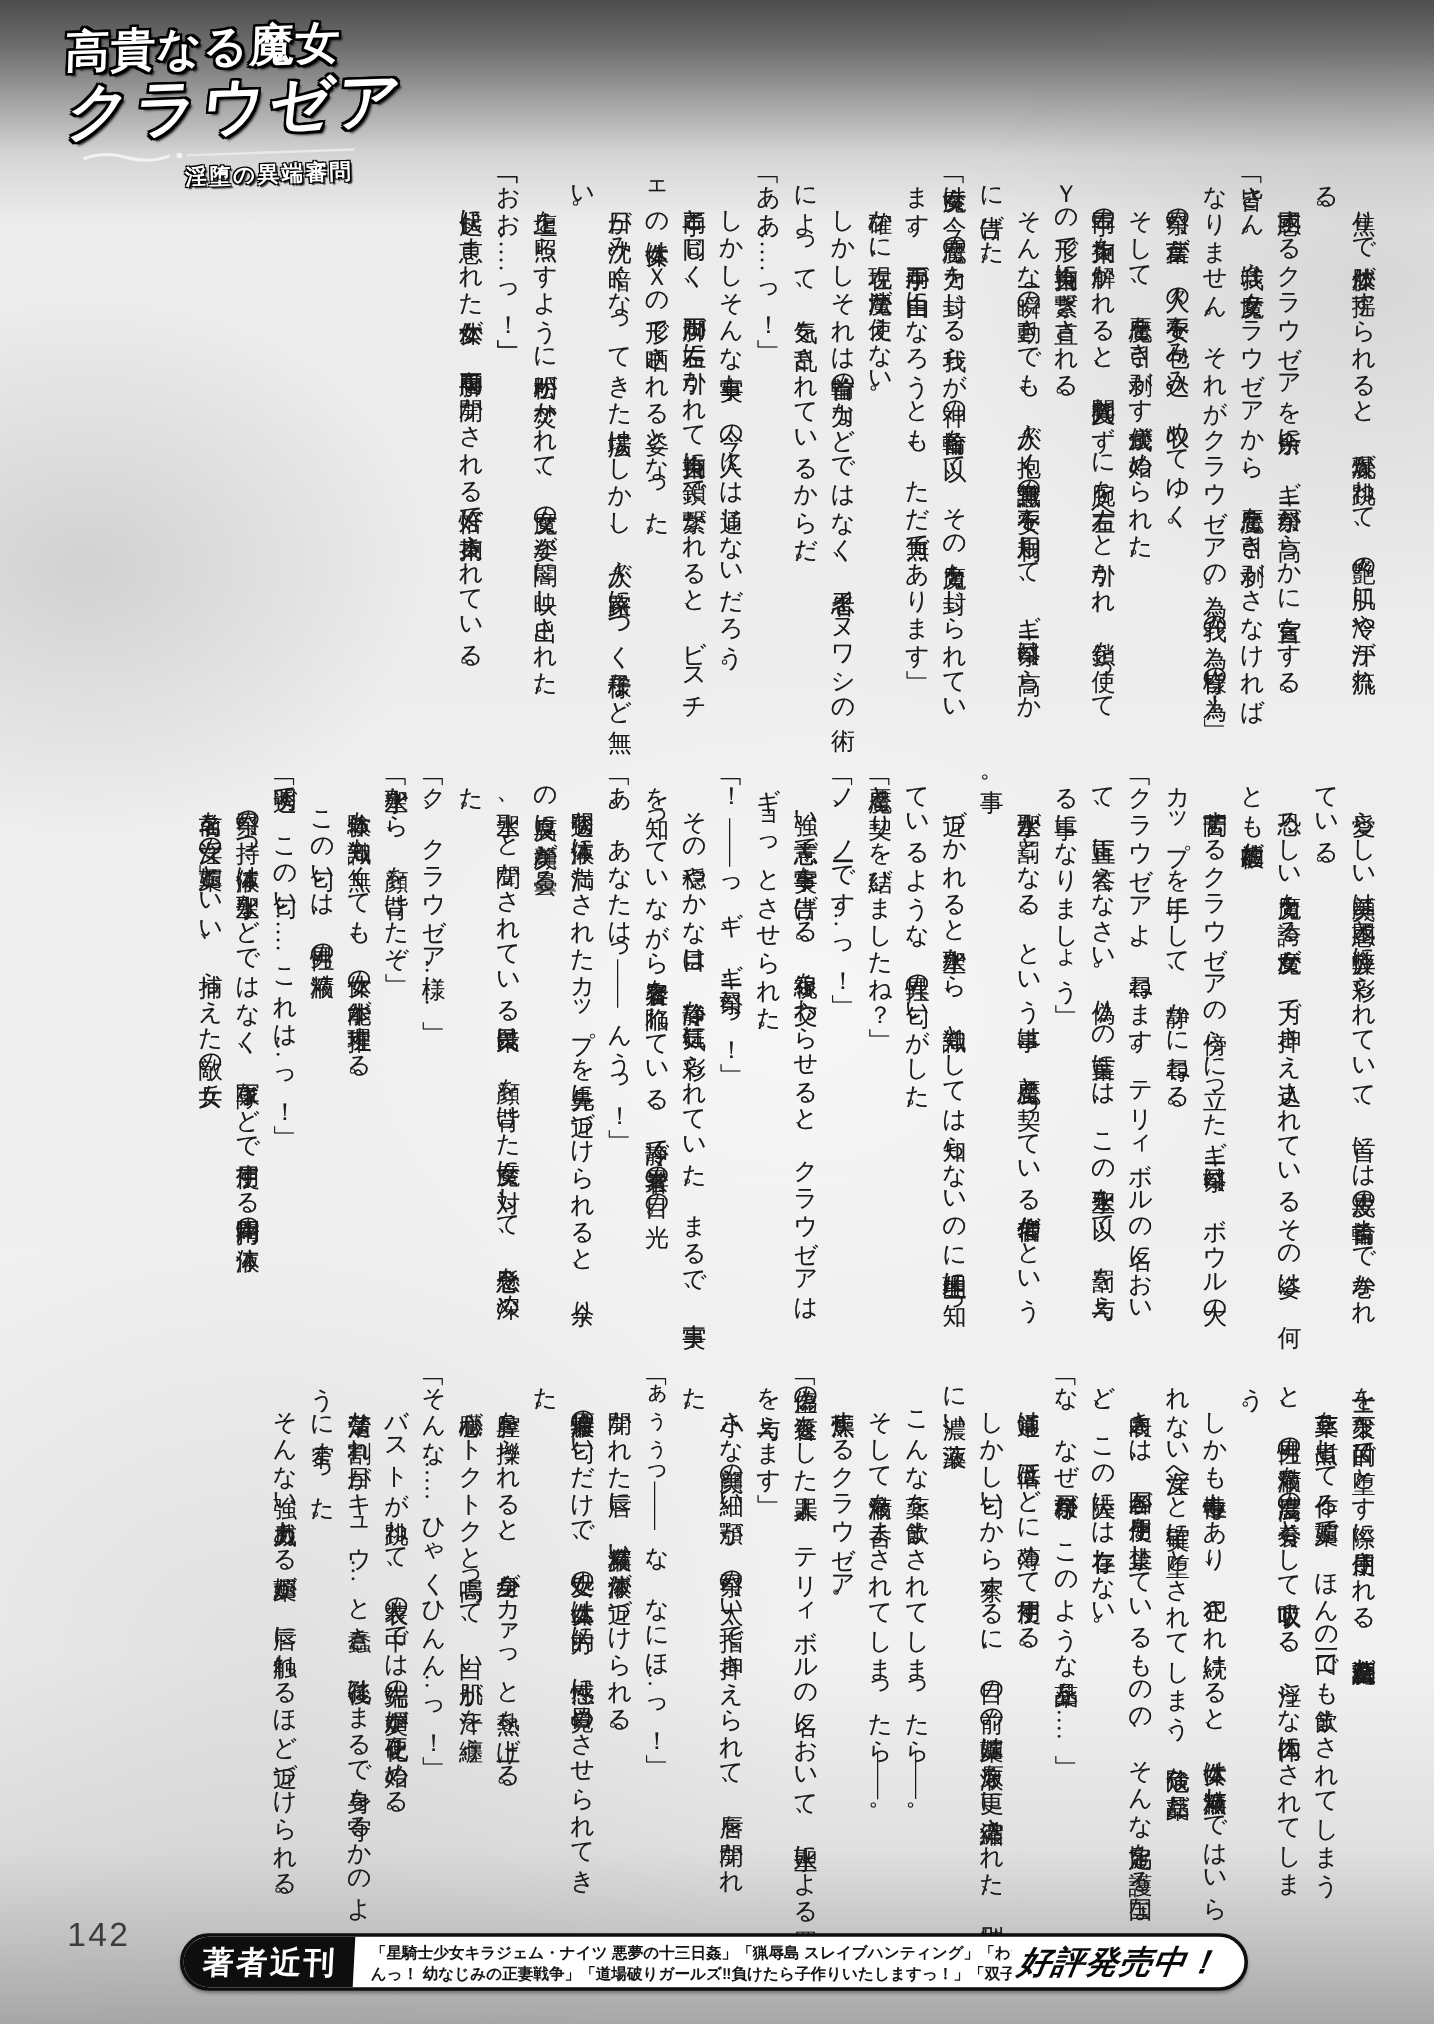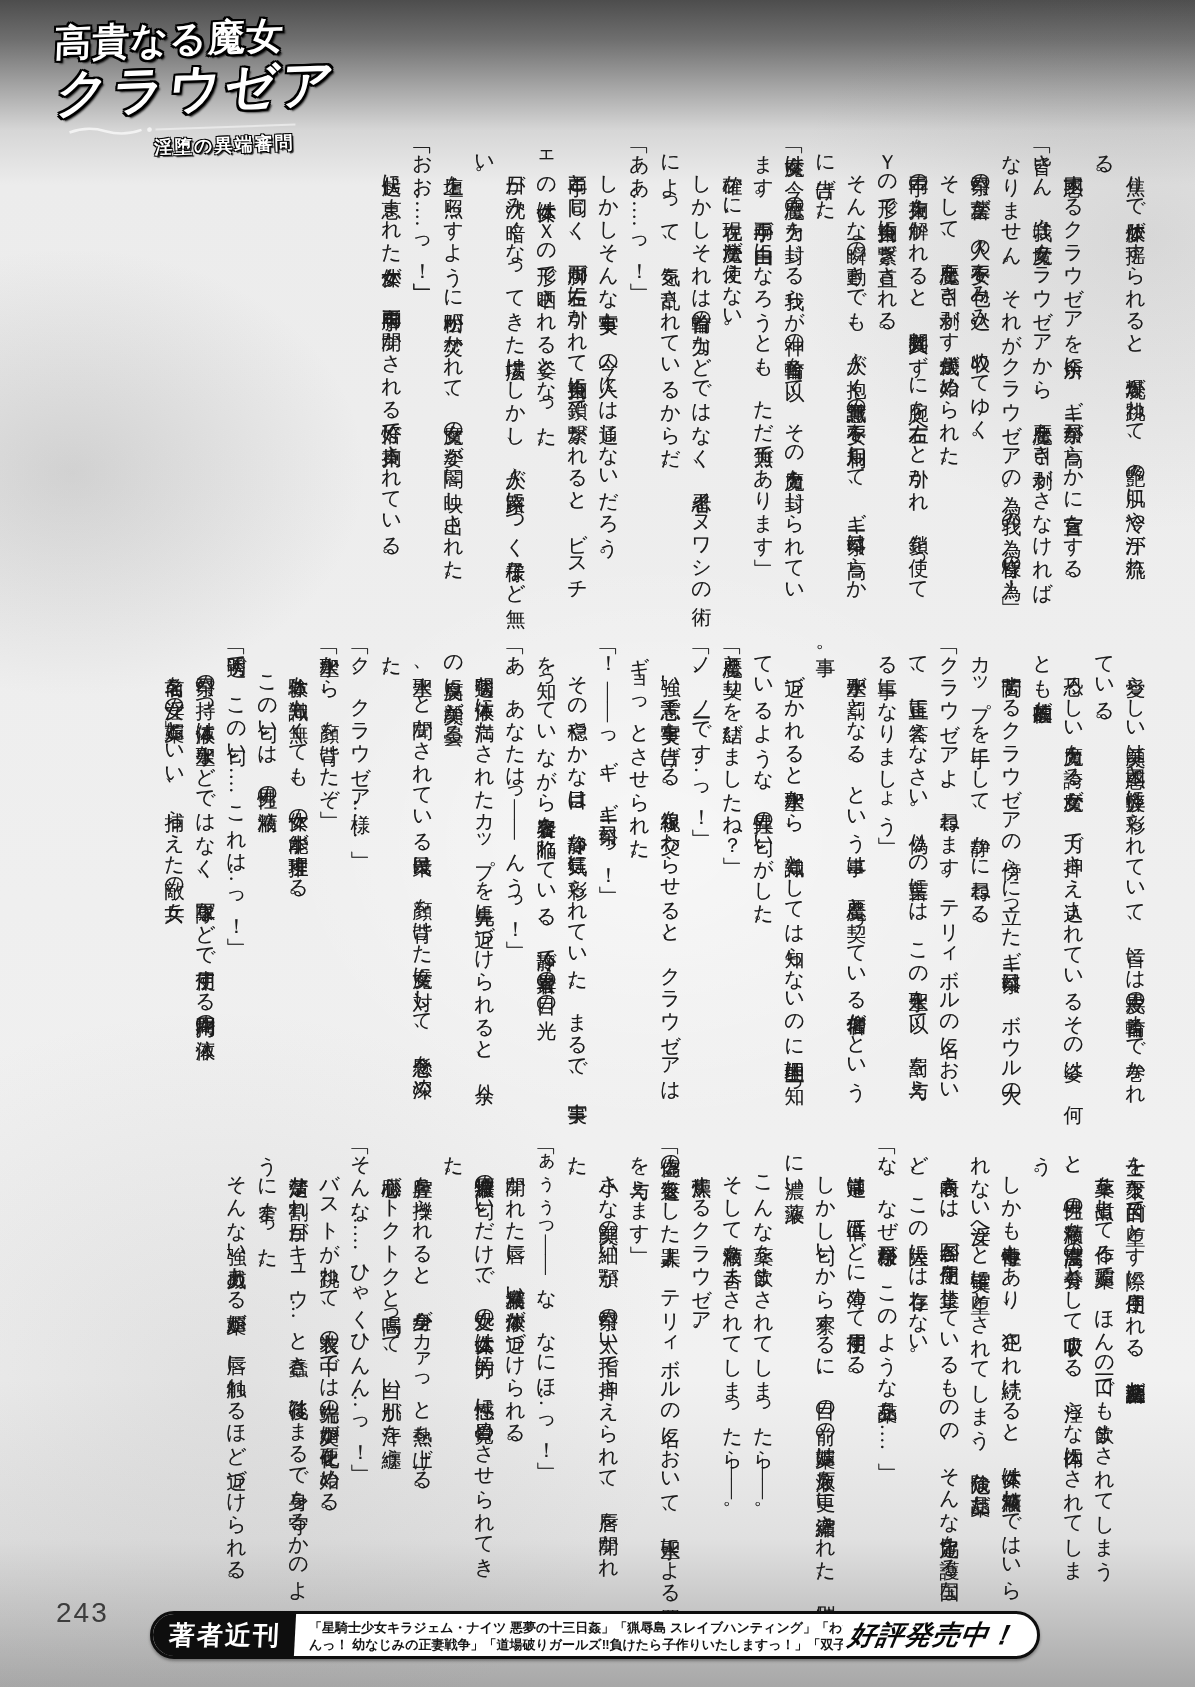--- a/index.html
+++ b/index.html
@@ -122,21 +122,21 @@
       <p>　開かれた唇に、精液臭い液体が近づけられる。</p>
       <p>　特濃原液の匂いだけで、処女の女体は一方的に、性感に目覚めさせられてきた。</p>
       <p>　鼻腔を擽られると、全身がカァっと熱を上げる。</p>
       <p>　心臓がトクトクと高鳴って、白い肌が汗を纏う。</p>
       <p>「そんな……ひゃくひんん…っ！」</p>
       <p>　バストが跳ねて、衣装の中では先端の媚突が硬化を始める。</p>
       <p>　清楚な割れ目がキュウ…と蠢き、後孔はまるで身を守るかのように窄まった。</p>
       <p>　そんな強い威力ある媚薬が、唇に触れるほど近づけられる。</p>
     </div>
 
-  <div class="page-number">243</div>
+  <div class="page-number">142</div>
 
   <div class="footer-bar">
     <div class="footer-label">著者近刊</div>
     <div class="footer-titles">
       <div>「星騎士少女キラジェム・ナイツ 悪夢の十三日姦」「猟辱島 スレイブハンティング」「わたしがゼッタイ妊娠するも</div>
       <div>んっ！ 幼なじみの正妻戦争」「道場破りガールズ‼負けたら子作りいたしますっ！」「双子づくり！」ほか</div>
     </div>
     <div class="footer-promo">好評発売中！</div>
   </div>
 

